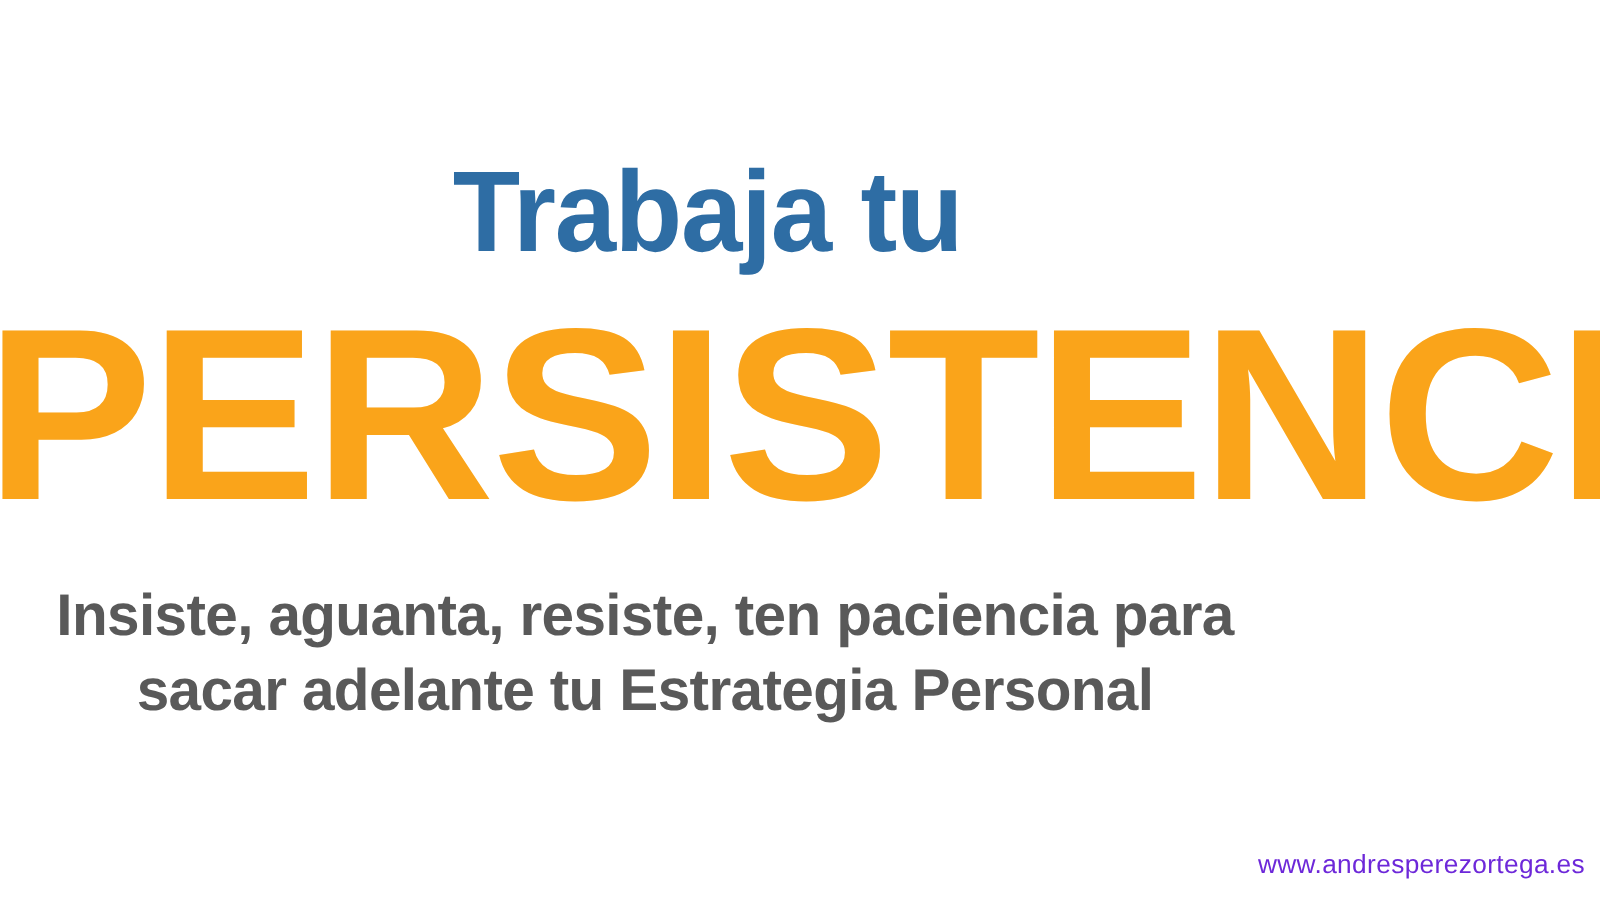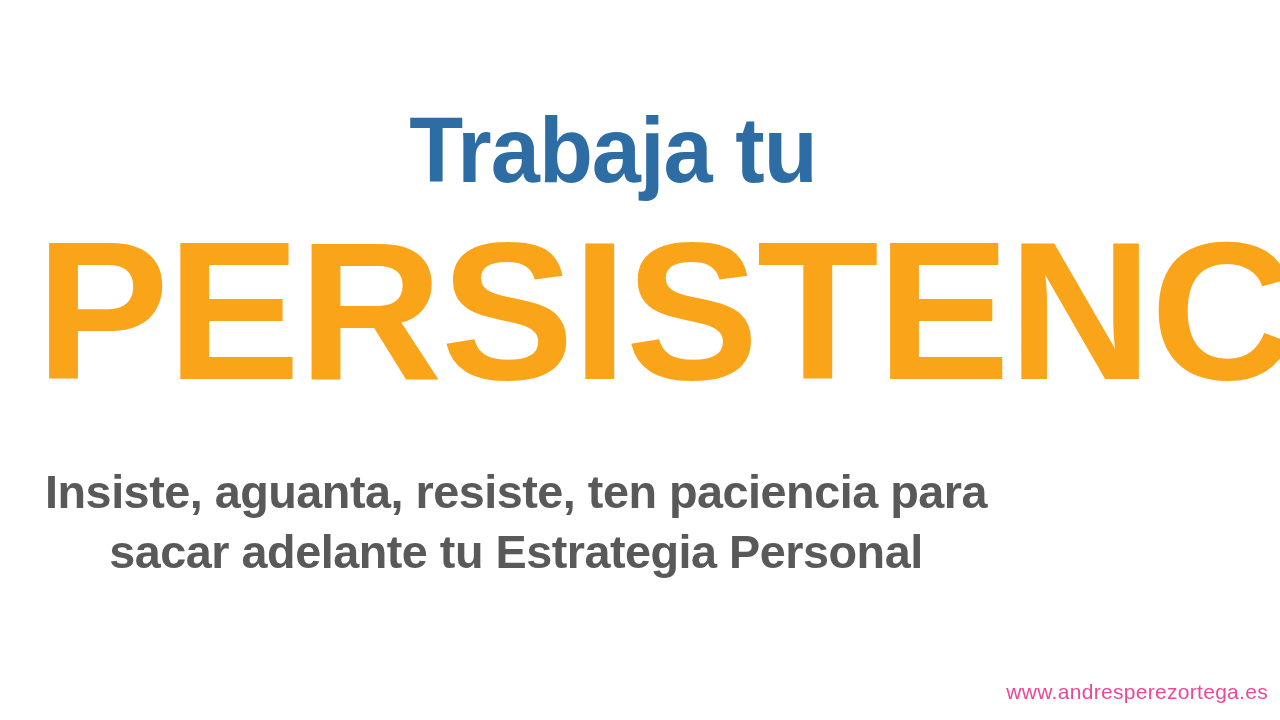--- a/index.html
+++ b/index.html
@@ -20,24 +20,23 @@
     width: 1280px;
     height: 720px;
     background: #ffffff;
     box-sizing: border-box;
   }
 
   
   .headline-block {
     position: absolute;
     left: 0;
-    top: 104px;
+    top: 124px;
     width: 1132px;
     text-align: center;
-    padding-left: 47px;
   }
 
   .kicker {
     display: block;
     font-family: "Liberation Sans", sans-serif;
     font-weight: bold;
     font-size: 92px;
     line-height: 1.0;
     letter-spacing: -1px;
     color: #2e6da4;
@@ -84,21 +83,21 @@
 
   
   .watermark {
     position: absolute;
     right: 12px;
     bottom: 16px;
     font-family: "Liberation Sans", sans-serif;
     font-weight: normal;
     font-size: 21px;
     letter-spacing: 0.3px;
-    color: #ec4899;
+    color: #6d28d9;
     white-space: nowrap;
   }
 </style>
 </head>
 <body>
 
 <div class="slide">
 
   <div class="headline-block">
     <span class="kicker">Trabaja tu</span>

